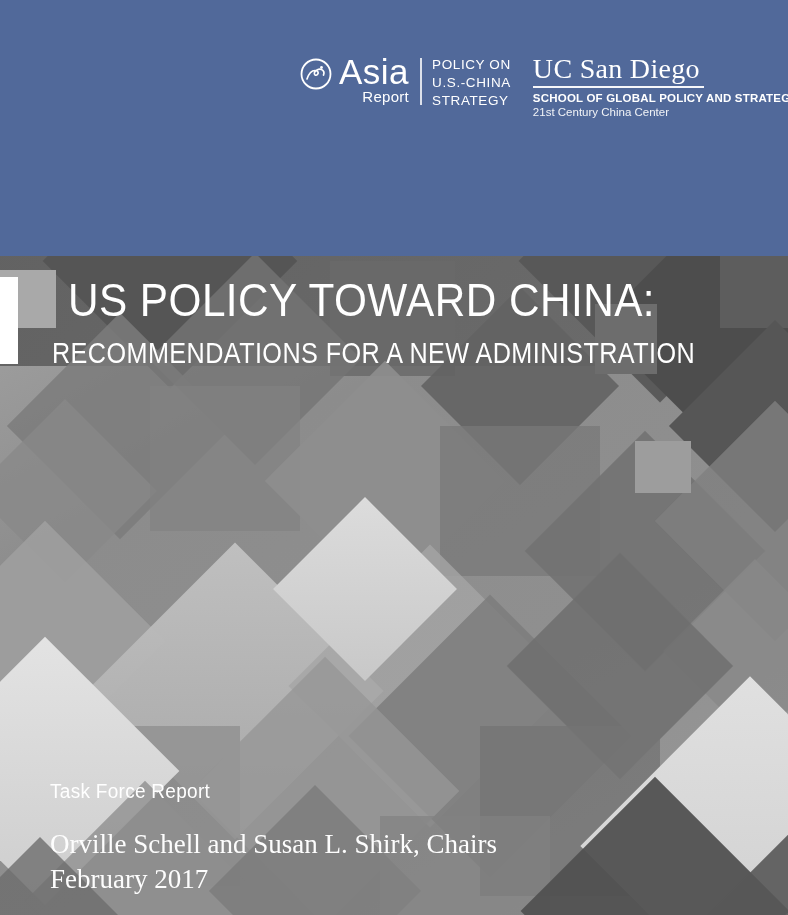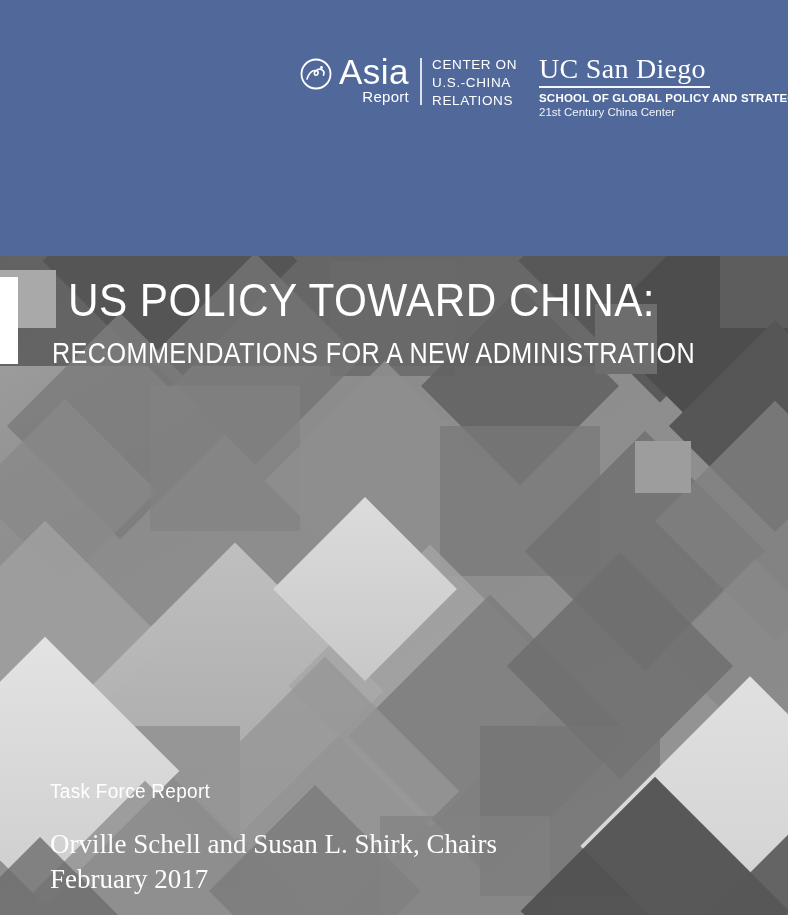--- a/index.html
+++ b/index.html
@@ -108,23 +108,23 @@
         </div>
         <div id="asia-words">
           <span id="asia-top">Asia</span>
           <span id="asia-bottom">Report</span>
         </div>
       </div>
 
       <div id="asia-divider"></div>
 
       <div id="center-on">
-        <div>CENTER ON</div>
+        <div>POLICY ON</div>
         <div>U.S.-CHINA</div>
-        <div>RELATIONS</div>
+        <div>STRATEGY</div>
       </div>
 
       <div id="ucsd-logo">
         <span id="ucsd-wordmark">UC San Diego</span>
         <div id="ucsd-school">SCHOOL OF GLOBAL POLICY AND STRATEGY</div>
         <div id="ucsd-center">21st Century China Center</div>
       </div>
 
     </div>
   </div>

